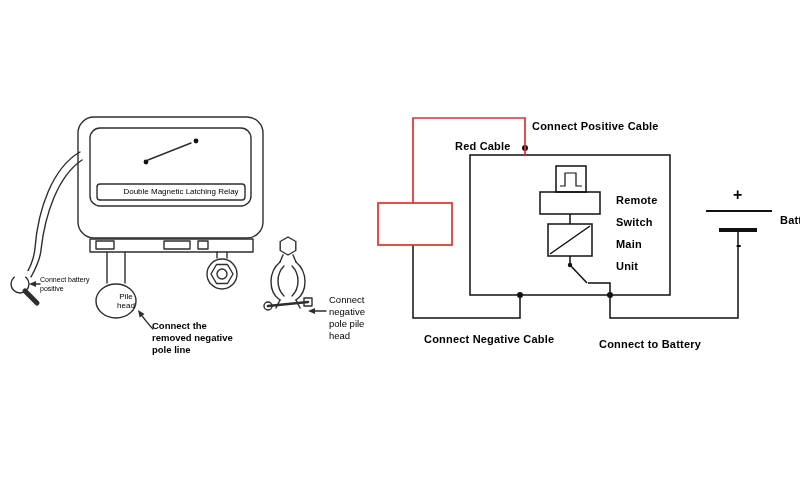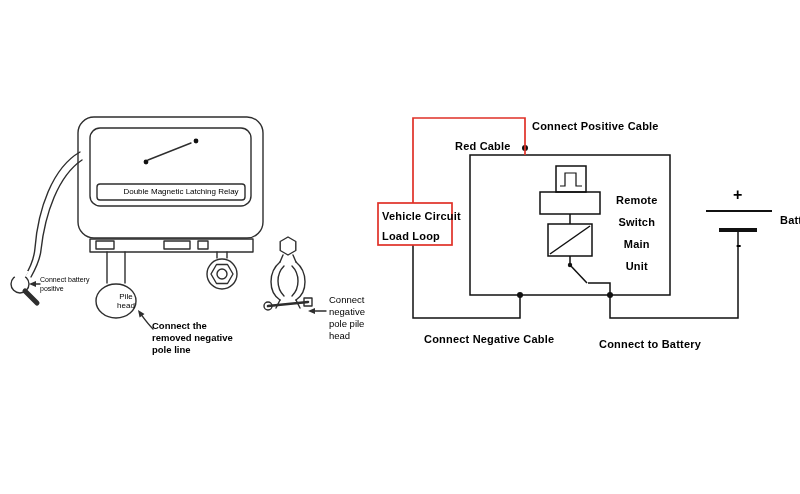--- a/index.html
+++ b/index.html
@@ -156,26 +156,22 @@
     <div>Connect</div>
     <div>negative</div>
     <div>pole pile</div>
     <div>head</div>
   </div>
 
   <div class="lbl bold" style="left:532px; top:120px;">Connect Positive Cable</div>
 
   <div class="lbl bold" style="left:455px; top:140px;">Red Cable</div>
 
-  <div class="lbl bold" style="left:382px; top:206px; line-height:20px;">
-    <div>Vehicle Circuit</div>
-    <div>Load Loop</div>
-  </div>
 
-  <div class="lbl bold" style="left:616px; top:189px; line-height:22px;text-align:center;">
+  <div class="lbl bold" style="left:616px; top:189px; line-height:22px;">
     <div>Remote</div>
     <div>Switch</div>
     <div>Main</div>
     <div>Unit</div>
   </div>
 
   <div class="lbl sign" style="left:733px; top:186px;">+</div>
   <div class="lbl bold" style="left:749px; top:214px;padding-left:31px;">Battery</div>
   <div class="lbl sign" style="left:736px; top:236px;">-</div>
 

